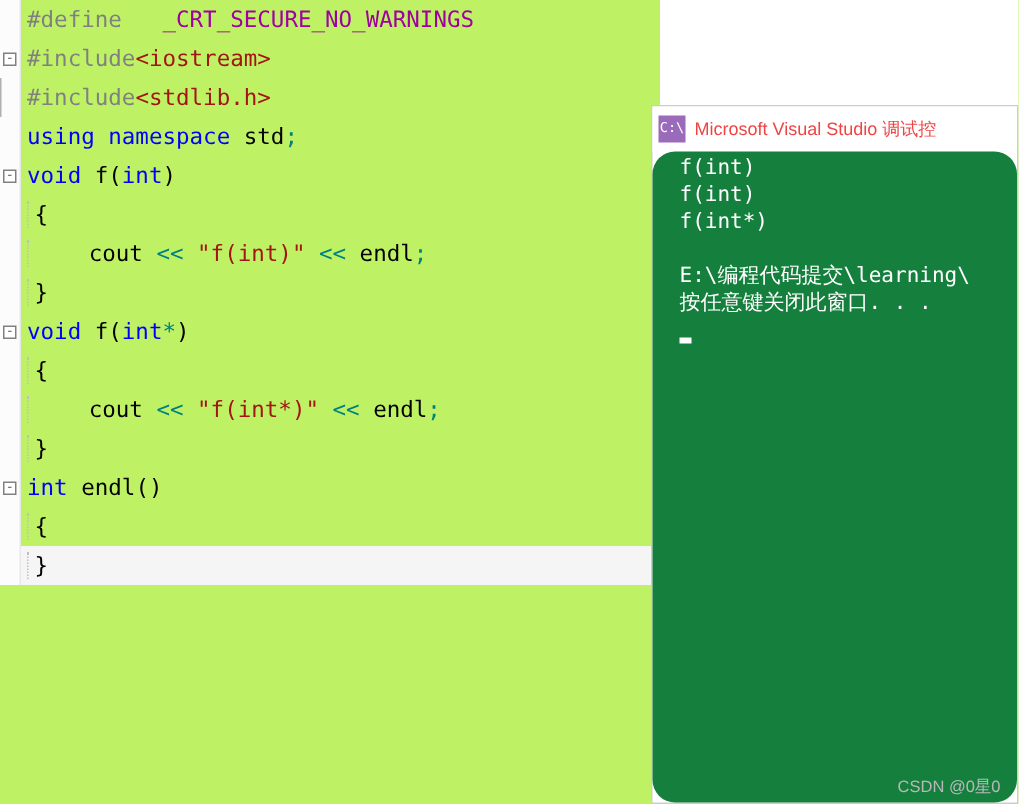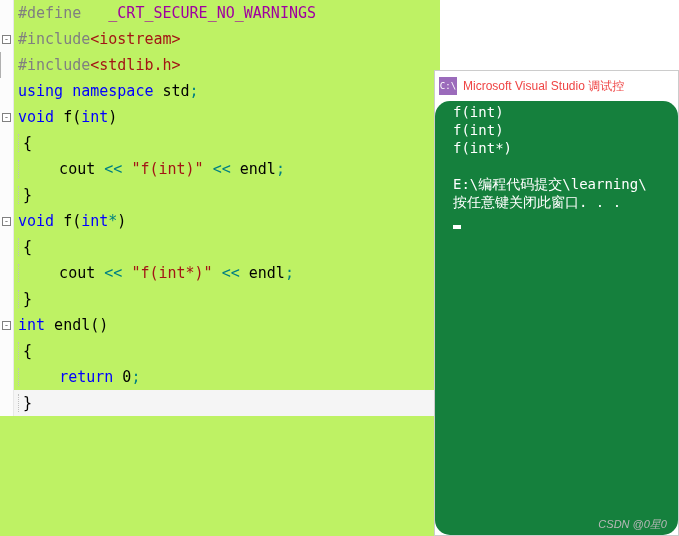--- a/index.html
+++ b/index.html
@@ -18,21 +18,21 @@
 .ident { color: #000; }
 .op { color: #008080; }
 .bracket { color: #000; }
 .cursor-line { background: #f5f5f5; }
 .console-window { position: absolute; right: 0; top: 70px; width: 245px; height: 466px; background: #fff; border: 1px solid #ccc; }
 .console-titlebar { height: 30px; background: #fff; display: flex; align-items: center; padding: 0 4px; }
 .console-icon { width: 18px; height: 18px; background: #9b6bbb; color: #fff; font-size: 9px; display: flex; align-items: center; justify-content: center; margin-right: 6px; }
 .console-title { font-family: "Microsoft YaHei", sans-serif; font-size: 12px; color: #ef4444; }
 .console-body { background: #15803d; color: #fff; width: 100%; height: calc(100% - 30px); padding: 2px 18px; font-family: "NSimSun", Consolas, monospace; font-size: 14px; line-height: 18px; white-space: pre; border-radius: 15px; }
 .console-cursor { display: inline-block; width: 8px; height: 4px; background: #fff; vertical-align: bottom; }
-.watermark { position: absolute; right: 12px; bottom: 4px; color: #b8b8b8; font-size: 11px; font-family: sans-serif; font-style: italic; }
+.watermark { position: absolute; right: 12px; bottom: 4px; color: #b8b8b8; font-size: 11px; font-family: sans-serif; }
 </style>
 </head>
 <body>
 
 <div class="editor" id="editor">
     <div class="line">
       <div class="gutter"></div>
       <div class="code"><span class="preproc">#define   </span><span class="preproc-def">_CRT_SECURE_NO_WARNINGS</span></div>
     </div>
     <div class="line">
@@ -88,24 +88,20 @@
     <div class="line">
       <div class="gutter">
         <div class="fold">-</div>
       </div>
       <div class="code"><span class="type">int</span><span class="ident"> endl</span><span class="bracket">()</span></div>
     </div>
     <div class="line">
       <div class="gutter"></div>
       <div class="code vline"><span class="bracket">{</span></div>
     </div>
-    <div class="line">
-      <div class="gutter"></div>
-      <div class="code vline"><span class="ident">    </span><span class="keyword">return</span><span class="ident"> </span><span class="ident">0</span><span class="op">;</span></div>
-    </div>
     <div class="line cursor-line">
       <div class="gutter"></div>
       <div class="code vline"><span class="bracket">}</span></div>
     </div>
   </div>
 
 <div class="console-window">
   <div class="console-titlebar">
     <div class="console-icon">C:\</div>
     <div class="console-title">Microsoft Visual Studio 调试控</div>

